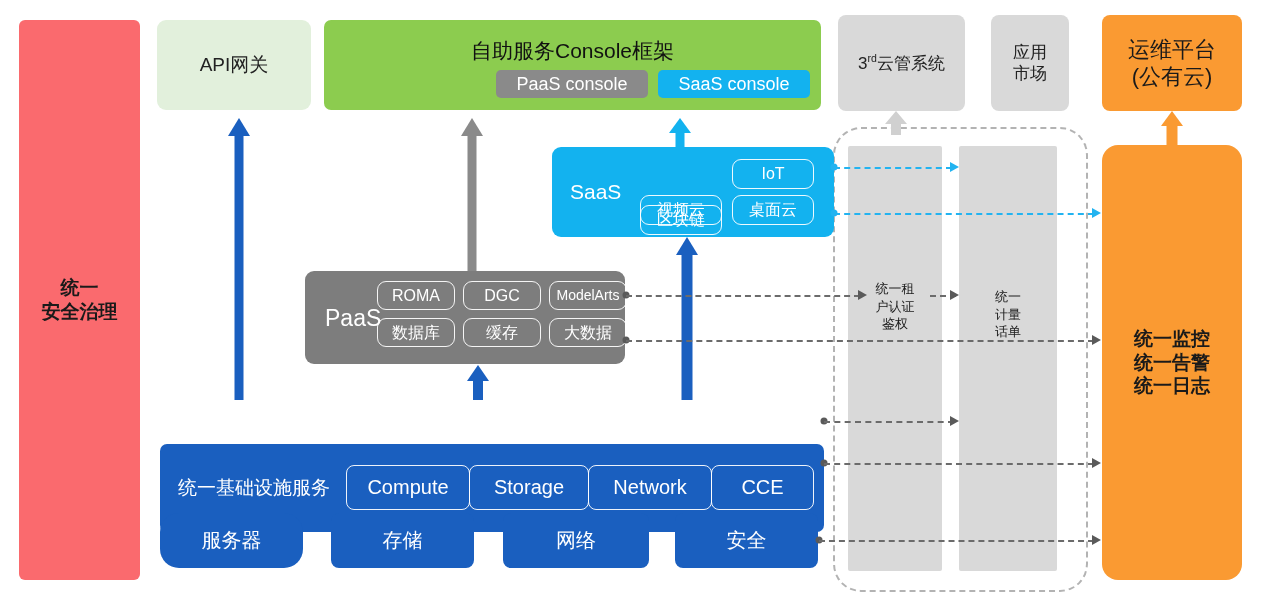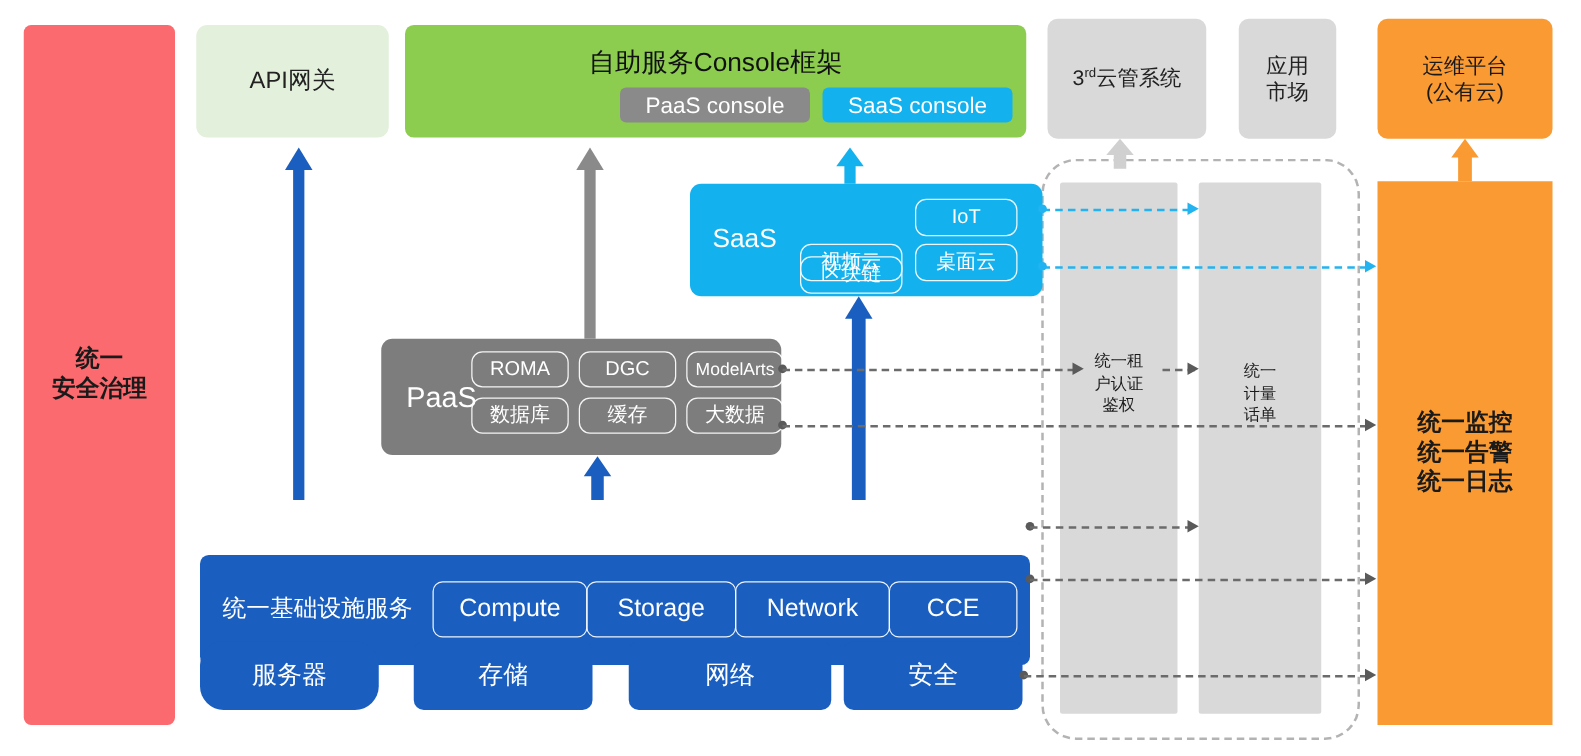--- a/index.html
+++ b/index.html
@@ -18,22 +18,22 @@
   .console-title{position:absolute;left:0;right:0;top:18px;text-align:center;font-size:21px;color:#111;font-weight:500;}
   .console-chip{position:absolute;border-radius:5px;color:#fff;font-size:18px;display:flex;align-items:center;justify-content:center;}
   .chip-iaas{background:#1a5fbf;}
   .chip-paas{background:#8a8a8a;}
   .chip-saas{background:#13b2ef;}
 
   
   .grey-box{background:#d9d9d9;border-radius:8px;color:#222;font-size:17px;}
 
   
-  .orange-top{background:#fa9a32;border-radius:8px;color:#1a1a1a;font-size:17px;}
-  .orange-panel{background:#fa9a32;border-radius:0;color:#1a1a1a;font-size:19px;font-weight:600;}
+  .orange-top{background:#fa9a32;border-radius:8px;color:#1a1a1a;font-size:22px;}
+  .orange-panel{background:#fa9a32;border-radius:16px;color:#1a1a1a;font-size:19px;font-weight:600;}
 
   
   .saas-box{background:#13b2ef;border-radius:9px;}
   .saas-label{position:absolute;left:18px;top:50%;transform:translateY(-50%);color:#fff;font-size:21px;}
   .pill{position:absolute;box-sizing:border-box;border:1.6px solid rgba(255,255,255,.92);border-radius:9px;color:#fff;display:flex;align-items:center;justify-content:center;font-size:16px;}
 
   
   .paas-box{background:#7d7d7d;border-radius:9px;}
   .paas-label{position:absolute;left:20px;top:50%;transform:translateY(-50%);color:#fff;font-size:23px;}
 
@@ -177,21 +177,21 @@
       <span>CCE</span>
     </div>
   </div>
 
   <div class="box blue-tile" style="left:160px;top:513px;width:143px;height:55px;border-radius:19px;">
     <span>服务器</span>
   </div>
   <div class="box blue-tile" style="left:331px;top:513px;width:143px;height:55px;">
     <span>存储</span>
   </div>
-  <div class="box blue-tile" style="left:503px;top:513px;width:162px;height:55px;">
+  <div class="box blue-tile" style="left:503px;top:513px;width:146px;height:55px;">
     <span>网络</span>
   </div>
   <div class="box blue-tile" style="left:675px;top:513px;width:143px;height:55px;">
     <span>安全</span>
   </div>
 
   <div class="arrow-up" style="left:228px;top:118px;width:22px;height:282px;">
     <div class="head" style="border-bottom:18px solid #1a5fbf;"></div>
     <div class="shaft" style="top:17px;width:9px;height:265px;background:#1a5fbf;"></div>
   </div>

